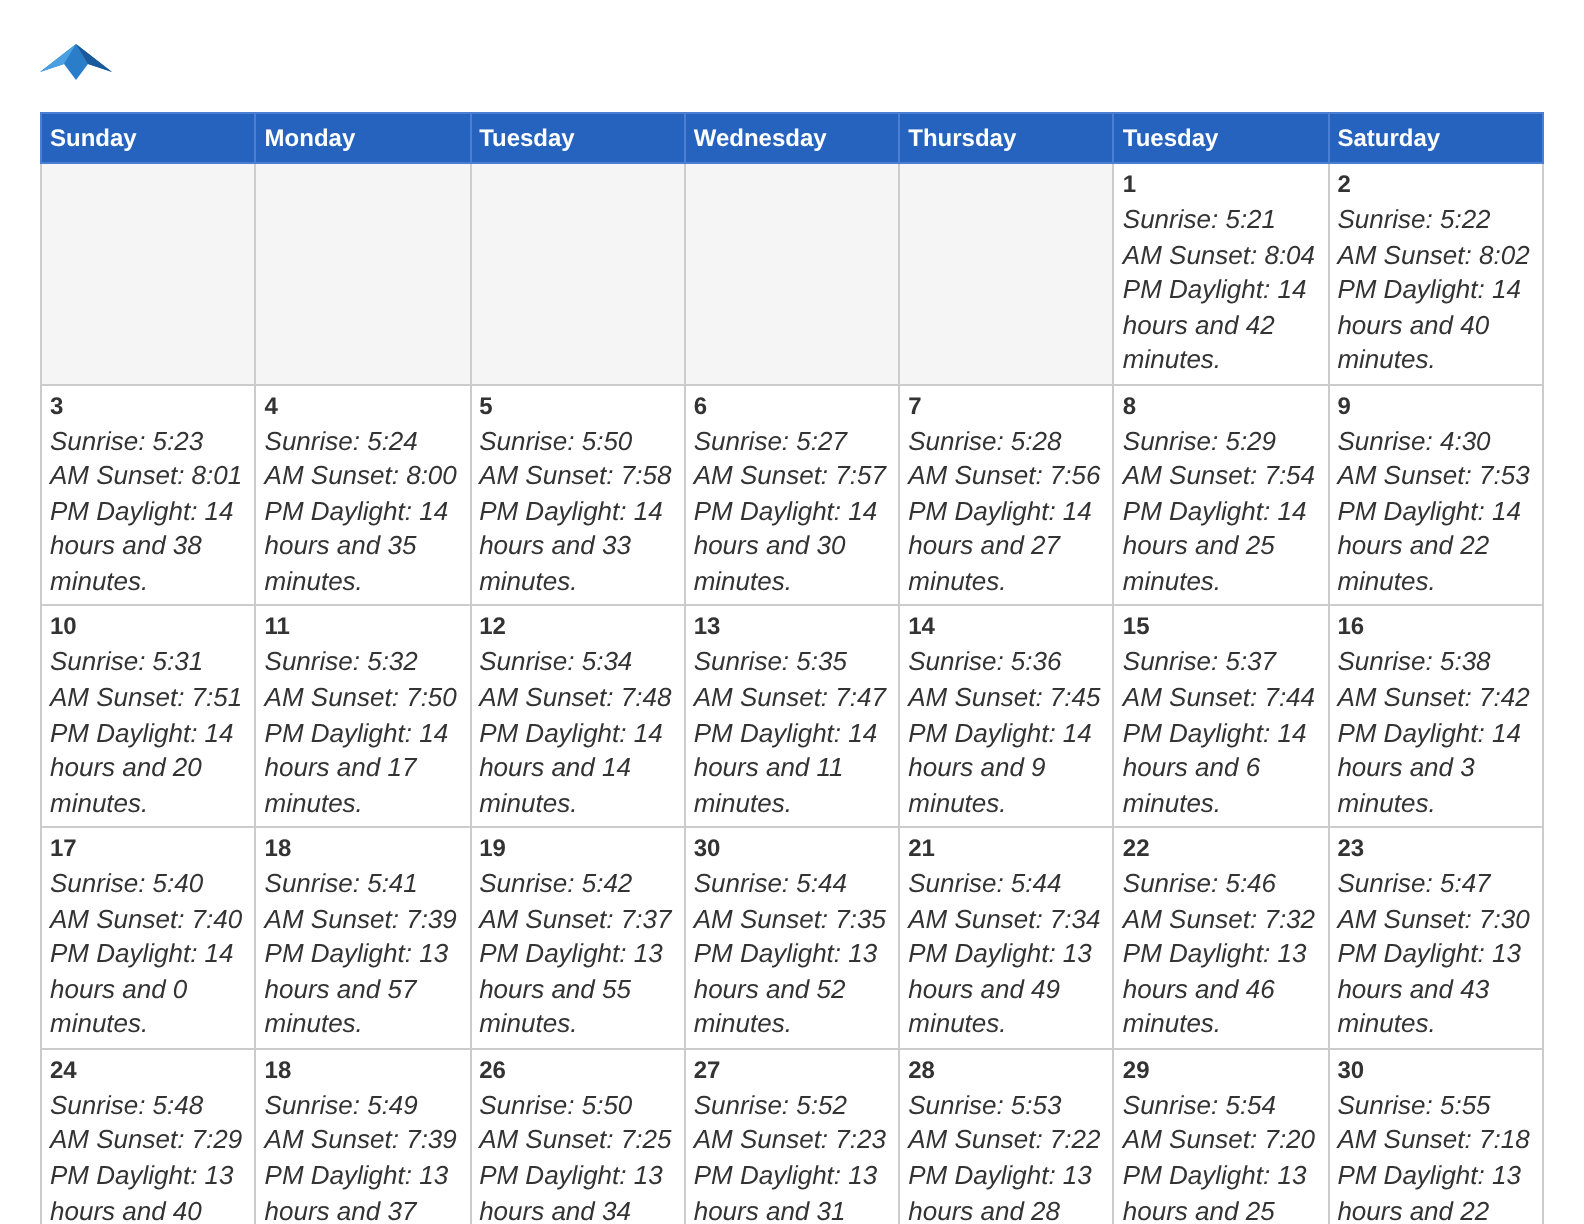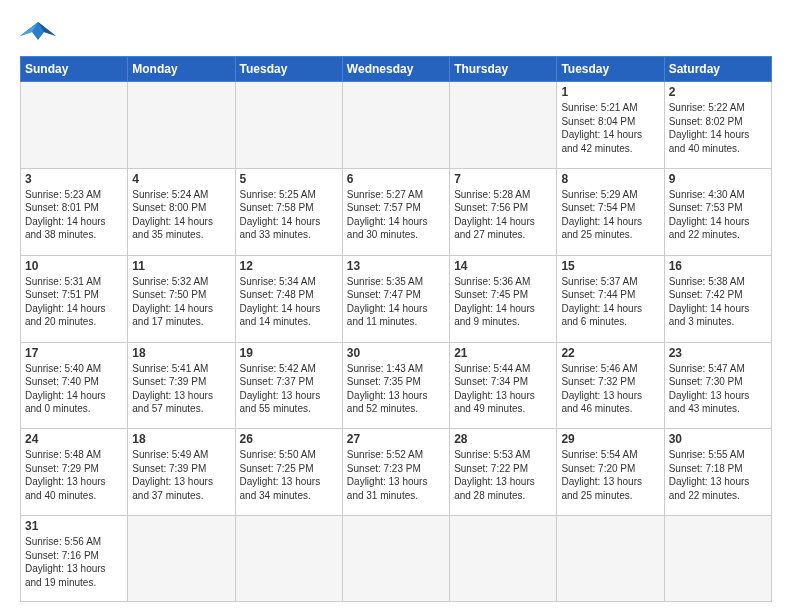--- a/index.html
+++ b/index.html
@@ -80,23 +80,24 @@
       background: #f5f5f5;
     }
     .day-number {
       font-size: 12px;
       font-weight: bold;
       color: #333;
       display: block;
       margin-bottom: 2px;
     }
     .day-info {
-      font-size: 10px;
+      font-size: 13px;
       color: #333;
       line-height: 1.35;
+      font-style: italic;
     }
     .last-row td {
       height: 60px;
       margin-top: 28px;
     }
   </style>
 </head>
 <body>
 
 <div class="page">
@@ -157,21 +158,21 @@
 Daylight: 14 hours and 38 minutes.</div>
           </td>
           <td>
             <span class="day-number">4</span>
             <div class="day-info">Sunrise: 5:24 AM
 Sunset: 8:00 PM
 Daylight: 14 hours and 35 minutes.</div>
           </td>
           <td>
             <span class="day-number">5</span>
-            <div class="day-info">Sunrise: 5:25 AM
+            <div class="day-info">Sunrise: 5:50 AM
 Sunset: 7:58 PM
 Daylight: 14 hours and 33 minutes.</div>
           </td>
           <td>
             <span class="day-number">6</span>
             <div class="day-info">Sunrise: 5:27 AM
 Sunset: 7:57 PM
 Daylight: 14 hours and 30 minutes.</div>
           </td>
           <td>
@@ -251,21 +252,21 @@
 Daylight: 13 hours and 57 minutes.</div>
           </td>
           <td>
             <span class="day-number">19</span>
             <div class="day-info">Sunrise: 5:42 AM
 Sunset: 7:37 PM
 Daylight: 13 hours and 55 minutes.</div>
           </td>
           <td>
             <span class="day-number">30</span>
-            <div class="day-info">Sunrise: 1:43 AM
+            <div class="day-info">Sunrise: 5:44 AM
 Sunset: 7:35 PM
 Daylight: 13 hours and 52 minutes.</div>
           </td>
           <td>
             <span class="day-number">21</span>
             <div class="day-info">Sunrise: 5:44 AM
 Sunset: 7:34 PM
 Daylight: 13 hours and 49 minutes.</div>
           </td>
           <td>

